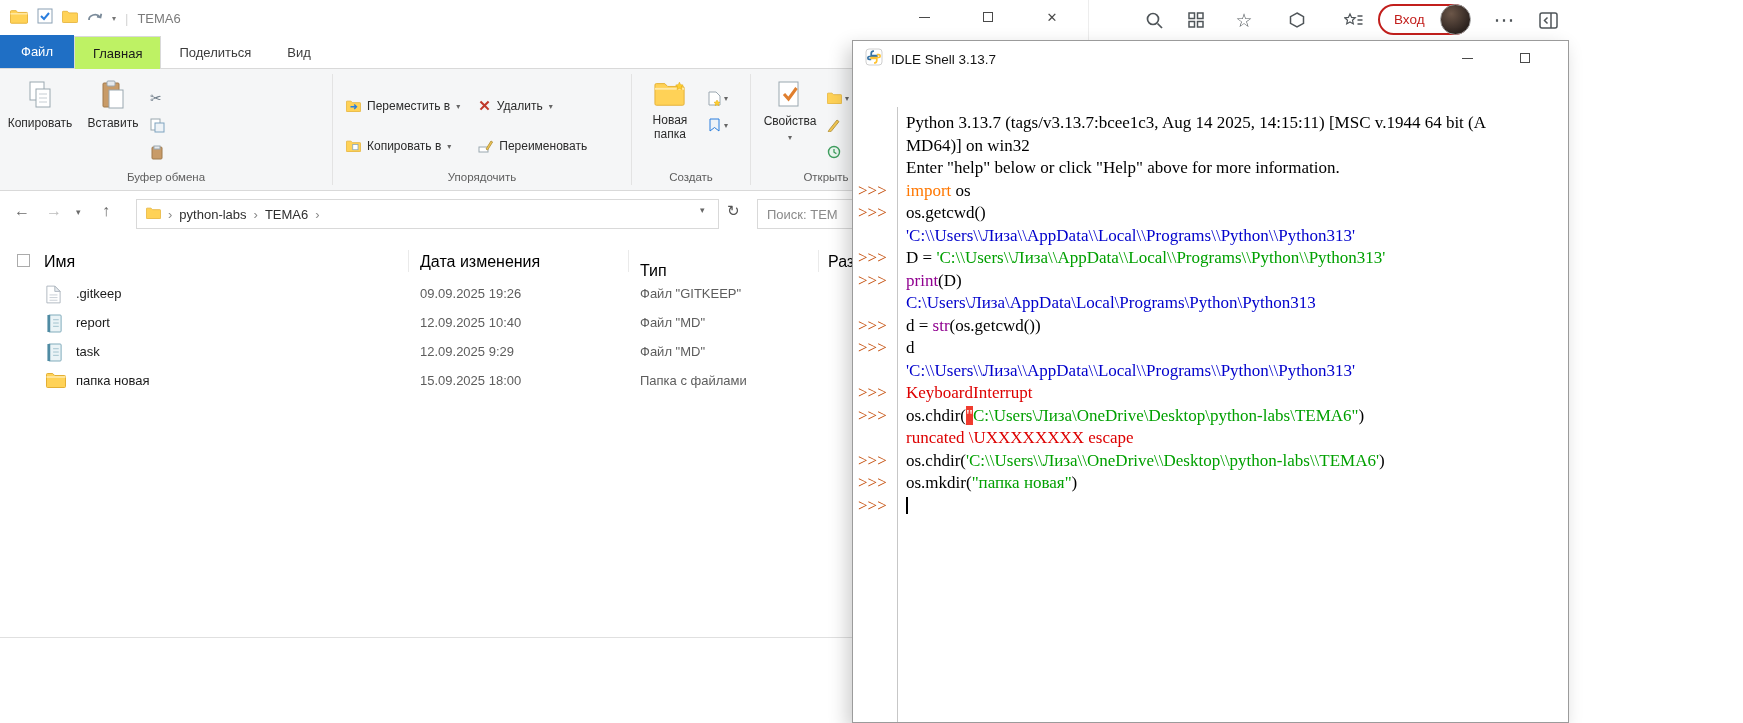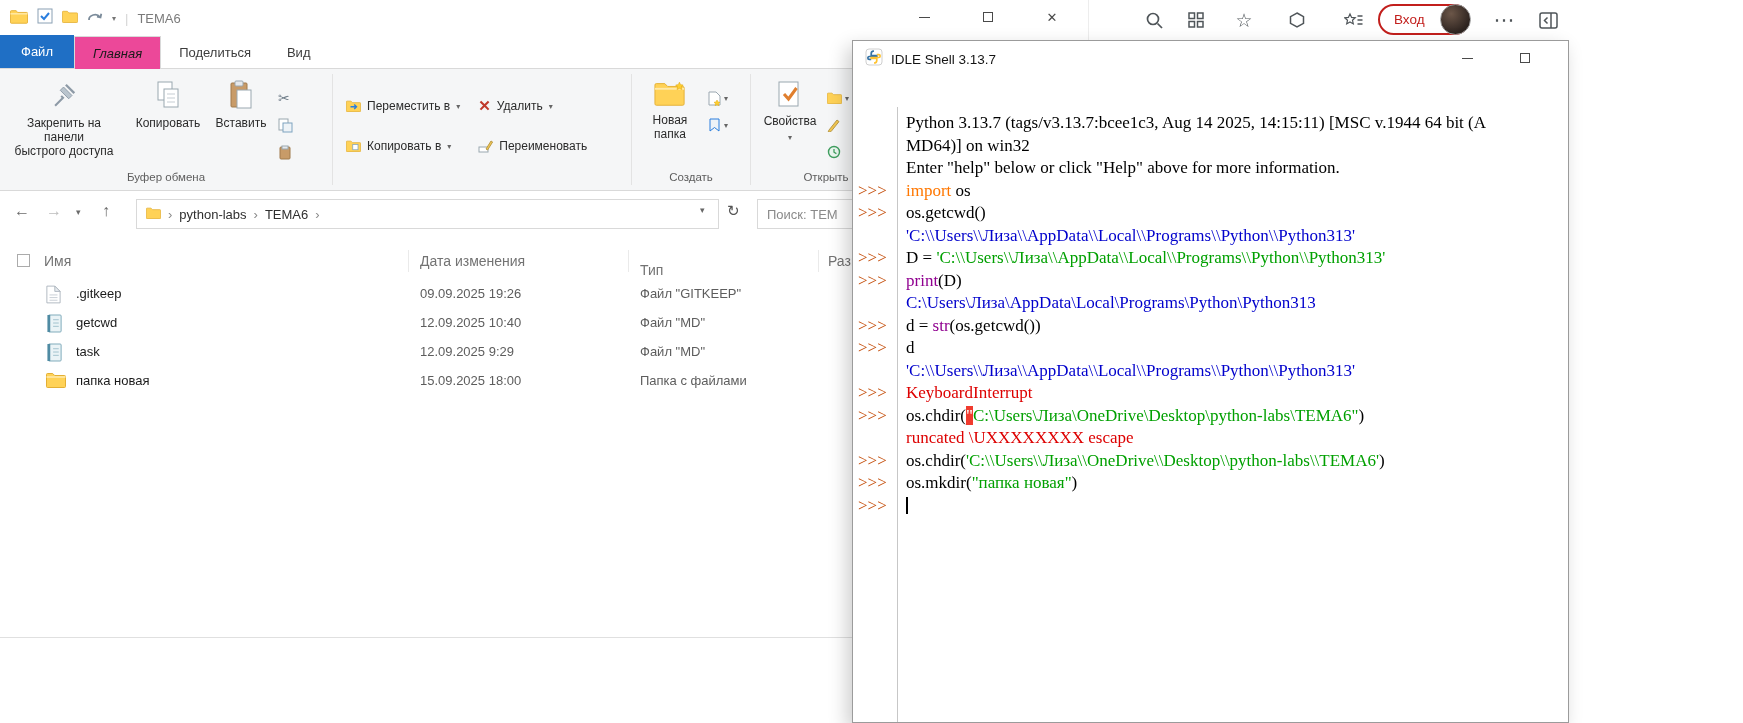--- a/index.html
+++ b/index.html
@@ -21,21 +21,21 @@
   .qat-sep { color:#d5d5d5; font-size:13px; }
   .tiny-caret { font-size:8px; color:#777; }
   .win-controls { position:absolute; right:4px; top:0; display:flex; }
   .wc { width:64px; height:34px; display:flex; align-items:center; justify-content:center; color:#4a4a4a; font-size:13px; }
   .wc-min-glyph { display:inline-block; width:11px; border-top:1px solid #4a4a4a; }
   .wc-max-glyph { display:inline-block; width:10px; height:10px; border:1px solid #4a4a4a; }
 
   .tabs { position:absolute; left:0; top:36px; width:100%; height:33px; display:flex; align-items:flex-end; background:#fff; border-bottom:1px solid #d9d9d9; }
   .tab-file { height:33px; padding:0 21px; display:flex; align-items:center; font-size:13px; color:#fff; background:#1f6fc5; }
   .tab { height:32px; padding:0 18px; display:flex; align-items:center; font-size:13px; color:#3c3c3c; }
-  .tab.active { background:#ec4899; border:1px solid #d9d9d9; border-bottom:none; margin-bottom:-1px; height:33px; z-index:3; color:#1a1a1a;font-style:italic; }
+  .tab.active { background:#bef264; border:1px solid #d9d9d9; border-bottom:none; margin-bottom:-1px; height:33px; z-index:3; color:#1a1a1a; }
 
   .ribbon { position:absolute; left:0; top:69px; width:100%; height:122px; background:#f5f6f7; border-bottom:1px solid #d9d9d9; display:flex; }
   .rgroup { height:100%; display:flex; flex-direction:column; }
   .rgroup-content { flex:1; display:flex; align-items:flex-start; padding-top:7px; }
   .rgroup-label { height:21px; text-align:center; font-size:11.5px; color:#5d5d5d; line-height:16px; }
   .rsep { width:1px; background:#e3e3e3; margin:5px 0; }
   .bigbtn { display:flex; flex-direction:column; align-items:center; gap:3px; padding:4px 7px; font-size:12px; color:#2b2b2b; text-align:center; line-height:14px; }
   .medcol { display:flex; flex-direction:column; gap:16px; padding-top:18px;justify-content:flex-end; }
   .medbtn { display:flex; align-items:center; gap:6px; font-size:12px; color:#2b2b2b; height:24px; padding:0 7px; white-space:nowrap; }
   .smallcol { display:flex; flex-direction:column; gap:7px; padding-top:12px; padding-left:4px; }
@@ -45,21 +45,21 @@
   .cut-glyph { font-size:14px; color:#6f7d89; }
 
   .addr { position:absolute; left:0; top:192px; width:100%; height:45px; }
   .nav-ic { position:absolute; top:10px; font-size:16px; color:#6b6b6b; }
   .addr-box { position:absolute; left:136px; top:7px; width:583px; height:30px; border:1px solid #d9d9d9; background:#fff; display:flex; align-items:center; gap:7px; padding:0 24px 0 9px; font-size:13px; color:#2f2f2f; }
   .crumb-sep { color:#8a8a8a; font-size:13px; }
   .addr-dd { position:absolute; left:700px; top:13px; font-size:9px; color:#666; }
   .addr-refresh { position:absolute; left:727px; top:10px; font-size:15px; color:#555; }
   .search-box { position:absolute; left:757px; top:7px; width:326px; height:30px; border:1px solid #d9d9d9; background:#fff; display:flex; align-items:center; padding:0 9px; font-size:13px; color:#8a8a8a; }
 
-  .cols { position:absolute; left:0; top:246px; width:100%; height:30px; font-size:14px; color:#737373; }
+  .cols { position:absolute; left:0; top:246px; width:100%; height:30px; font-size:16px; color:#000000; }
   .hdr-check { position:absolute; left:17px; top:8px; width:13px; height:13px; border:1px solid #ababab; background:#fff; }
   .colsep { position:absolute; top:4px; width:1px; height:22px; background:#eaeaea; }
   .files { position:absolute; left:0; top:280px; width:100%; }
   .frow { position:relative; height:29px; font-size:13px; }
   .fic  { position:absolute; left:46px; top:5px; }
   .fname{ position:absolute; left:76px; top:6px; color:#1b1b1b; }
   .fdate{ position:absolute; left:420px; top:6px; color:#5d5d5d; }
   .ftype{ position:absolute; left:640px; top:6px; color:#5d5d5d; }
 
   
@@ -184,31 +184,20 @@
       <span class="tab-file">Файл</span>
       <span class="tab active">Главная</span>
       <span class="tab">Поделиться</span>
       <span class="tab">Вид</span>
     </div>
 
     <div class="ribbon">
 
       <div class="rgroup" style="width:332px">
         <div class="rgroup-content">
-          <div class="bigbtn" style="width:128px">
-            <span>
-              <svg width="30" height="30" viewBox="0 0 32 32">
-                  <path d="M18 5 l9 9" stroke="#8d9aa6" stroke-width="2.4" fill="none"></path>
-                  <path d="M15.5 7.5 l9 9 -3.5 3.5 -9 -9 z" fill="#b9c4cd" stroke="#8d9aa6"></path>
-                  <path d="M13 17 l2 2 -8.5 8.5" stroke="#8d9aa6" stroke-width="2.2" fill="none"></path>
-                </svg>
-            </span>
-            <span>Закрепить на панели</span>
-            <span style="margin-top:-3px">быстрого доступа</span>
-          </div>
           <div class="bigbtn" style="width:80px">
             <span>
               <svg width="28" height="30" viewBox="0 0 28 30">
                   <rect x="4" y="2" width="14" height="18" fill="#fff" stroke="#9aa7b0"></rect>
                   <rect x="10" y="9" width="14" height="18" fill="#fff" stroke="#9aa7b0"></rect>
                   <g stroke="#c6cdd3">
                     <path d="M13 14 h8"></path>
                     <path d="M13 18 h8"></path>
                     <path d="M13 22 h8"></path>
                   </g>
@@ -276,20 +265,21 @@
             </span>
             <span class="medbtn">
               <svg width="15" height="13" viewBox="0 0 15 13">
                   <rect x="1" y="7" width="9" height="5" fill="#fff" stroke="#9aa7b0"></rect>
                   <path d="M8 9 L13 1 l1.6 1 -5 8 z" fill="#f3c74f" stroke="#b99a4a"></path>
                 </svg>
               <span>Переименовать</span>
             </span>
           </div>
         </div>
+        <div class="rgroup-label">Упорядочить</div>
       </div>
       <div class="rsep"></div>
 
       <div class="rgroup" style="width:118px">
         <div class="rgroup-content" style="padding-left:4px">
           <div class="bigbtn" style="width:68px">
             <span>
               <svg width="32" height="27" viewBox="0 0 34 28">
                   <path d="M1 5 a1.5 1.5 0 0 1 1.5 -1.5 h9 l3 3 h16 a1.5 1.5 0 0 1 1.5 1.5 v17 a1.5 1.5 0 0 1 -1.5 1.5 h-28 a1.5 1.5 0 0 1 -1.5 -1.5 z" fill="#ffd257" stroke="#e3af34"></path>
                   <path d="M1 9 h31" stroke="#ffe9a8" stroke-width="2"></path>
@@ -409,21 +399,21 @@
         <div class="frow">
           <span class="fic"><svg width="17" height="19" viewBox="0 0 18 20">
               <path d="M3 1 h12 a1 1 0 0 1 1 1 v16 a1 1 0 0 1 -1 1 h-12 z" fill="#eaf3f6" stroke="#7aa7b8"></path>
               <path d="M3 1 v18" stroke="#4f8ba3" stroke-width="3"></path>
               <g stroke="#9fc0cc">
                 <path d="M7.5 6 h6"></path>
                 <path d="M7.5 9.5 h6"></path>
                 <path d="M7.5 13 h6"></path>
               </g>
             </svg></span>
-          <span class="fname">getcwd</span>
+          <span class="fname">report</span>
           <span class="fdate">12.09.2025 10:40</span>
           <span class="ftype">Файл "MD"</span>
         </div>
         <div class="frow">
           <span class="fic"><svg width="17" height="19" viewBox="0 0 18 20">
               <path d="M3 1 h12 a1 1 0 0 1 1 1 v16 a1 1 0 0 1 -1 1 h-12 z" fill="#eaf3f6" stroke="#7aa7b8"></path>
               <path d="M3 1 v18" stroke="#4f8ba3" stroke-width="3"></path>
               <g stroke="#9fc0cc">
                 <path d="M7.5 6 h6"></path>
                 <path d="M7.5 9.5 h6"></path>

